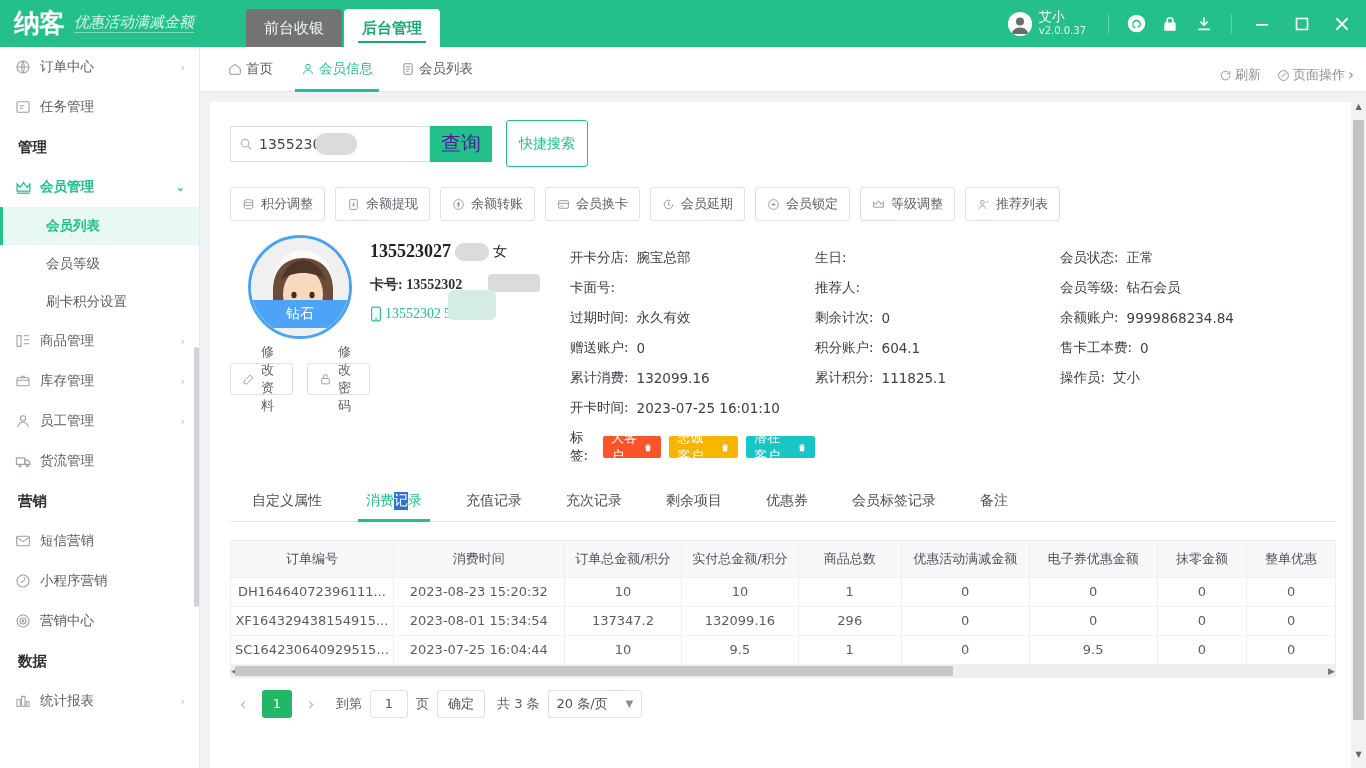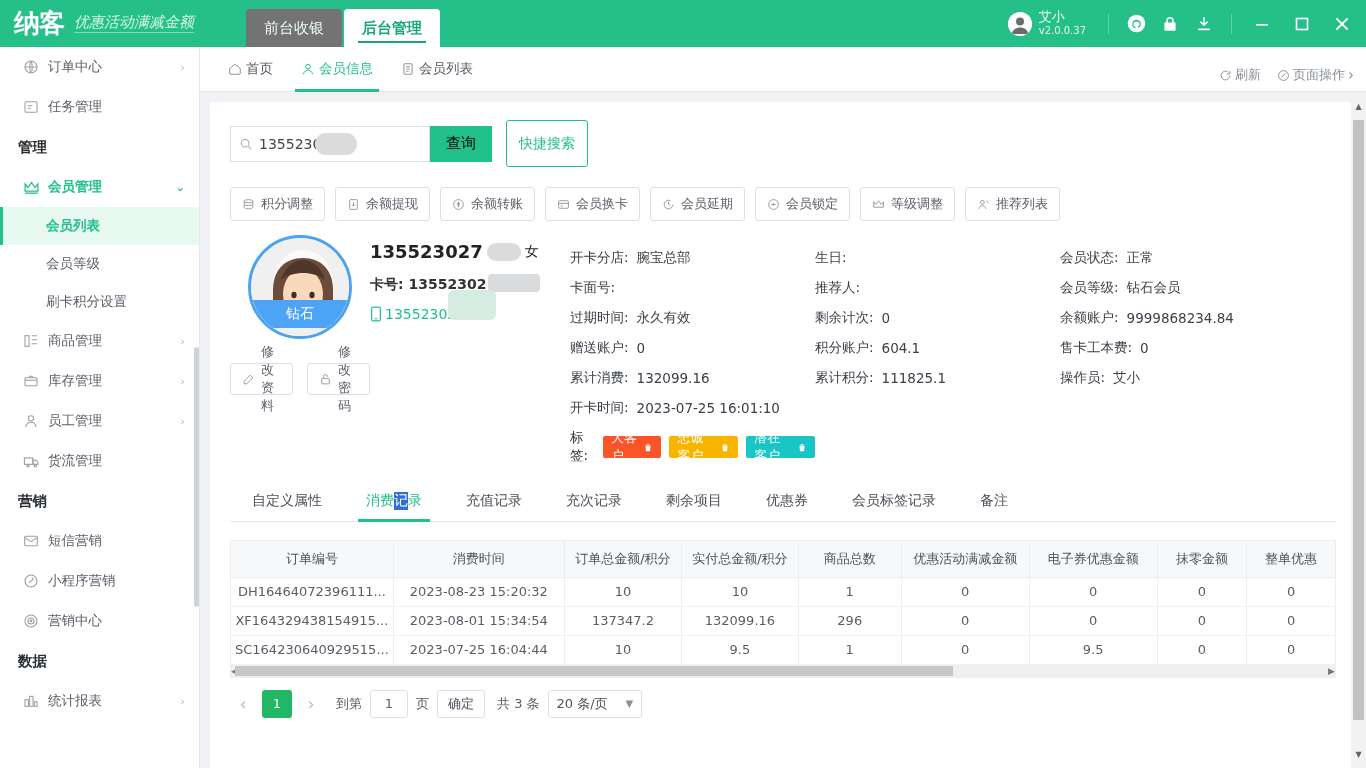--- a/index.html
+++ b/index.html
@@ -51,21 +51,21 @@
   }
   .win-ico { width:40px;height:40px;display:flex;align-items:center;justify-content:center;
     cursor:pointer;color:#fff;font-size:17px;}
   
   .body-wrap { display:flex; width:1366px; height:721px; }
   .sidebar {
     width:200px; background:#fff; border-right:1px solid #e8e8e8; height:721px;
     overflow:hidden; position:relative;
   }
   .side-item {
-    height:40px; display:flex; align-items:center; padding:0 14px 0 22px;
+    height:40px; display:flex; align-items:center; padding:0 14px 0 14px;
     color:#5b6068; font-size:13.5px; cursor:pointer; position:relative;
   }
   .side-item .ico { width:18px;height:18px;margin-right:8px;display:flex;align-items:center;justify-content:center;color:#9aa0a6;flex:none;}
   .side-item .chev { margin-left:auto; color:#b5bac0; font-size:11px; }
   .side-item.group { color:#2b2f33; font-weight:700; font-size:14.5px; padding-left:18px; height:40px;}
   .side-item.active-parent { color:#22c08b; font-weight:600;}
   .side-item.active-parent .ico { color:#22c08b; }
   .side-item.active-parent .chev { color:#22c08b; }
   .side-sub {
     height:38px; display:flex;align-items:center; padding-left:46px; font-size:13.5px;
@@ -90,22 +90,22 @@
   .search-input-wrap{
     display:flex; align-items:center; width:200px; height:36px; border:1px solid #dcdfe6;
     background:#fff; padding:0 8px; gap:6px; position:relative;
   }
   .search-input-wrap input{
     border:none;outline:none;font-size:14px;color:#444;width:100%;
     font-family:"DejaVu Sans","Liberation Sans",sans-serif;
   }
   .redact{ position:absolute; border-radius:14px; background:#d9dbdd; }
   .btn-query{
-    height:36px;width:62px;background:#22c08b;color:#000000;display:flex;align-items:center;
-    justify-content:center;font-size:15px;cursor:pointer;border:none;margin-left:-14px;
+    height:36px;width:62px;background:#22c08b;color:#4c1d95;display:flex;align-items:center;
+    justify-content:center;font-size:20px;cursor:pointer;border:none;margin-left:-14px;
   }
   .btn-quick{
     height:47px;padding:0 12px;border:1px solid #22c08b;color:#22c08b;background:#fff;
     display:flex;align-items:center;font-size:14px;cursor:pointer;border-radius:3px;
   }
   
   .actionrow{ display:flex; gap:10px; padding:20px 0 0 20px; flex-wrap:nowrap;}
   .act-btn{
     height:34px;padding:0 11px;border:1px solid #dcdfe6;border-radius:3px;background:#fff;
     display:flex;align-items:center;gap:6px;font-size:13px;color:#5b6068;cursor:pointer;
@@ -121,21 +121,21 @@
   .ribbon{
     position:absolute;bottom:8px;left:-12px;right:-12px;height:28px;background:#4da3f5;
     display:flex;align-items:center;justify-content:center;color:#fff;font-size:14px;
   }
   .ribbon::before,.ribbon::after{
     content:"";position:absolute;bottom:-10px;width:0;height:0;border-style:solid;
   }
   .ribbon::before{left:0;border-width:0 0 10px 12px;border-color:transparent transparent #2f86d8 transparent;}
   .ribbon::after{right:0;border-width:0 12px 10px 0;border-color:transparent transparent #2f86d8 transparent;}
   .edit-btns{ display:flex; gap:14px; margin-top:24px;}
-  .info-col1{ width:200px; padding-top:6px;}
+  .info-col1{ width:200px; padding-top:6px;font-family:Liberation Serif, serif;}
   .mname{ font-size:18px;font-weight:700;color:#222; display:flex;align-items:center;gap:4px;position:relative;}
   .mcard{ font-size:14px;font-weight:700;color:#333;margin-top:14px;position:relative;}
   .mphone{ font-size:14px;color:#22c08b;margin-top:12px;display:flex;align-items:center;gap:3px;position:relative;}
   .grid3{ display:flex; flex:1; padding-top:8px;}
   .gcol{ width:245px; }
   .gcol.wide{width:250px;}
   .grow{ height:30px; display:flex; align-items:center; font-size:13.5px; color:#3c4149;}
   .glabel{ color:#3c4149; }
   .gval{ color:#3c4149; margin-left:8px;}
   .tagsrow{ display:flex;align-items:center;gap:8px;padding:6px 0 0 0; font-size:13.5px;}

